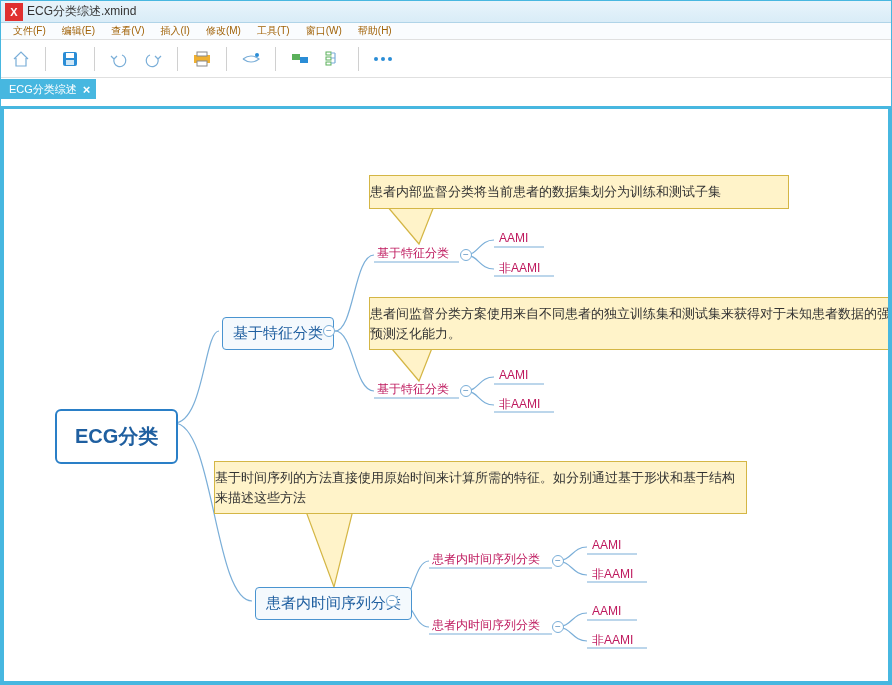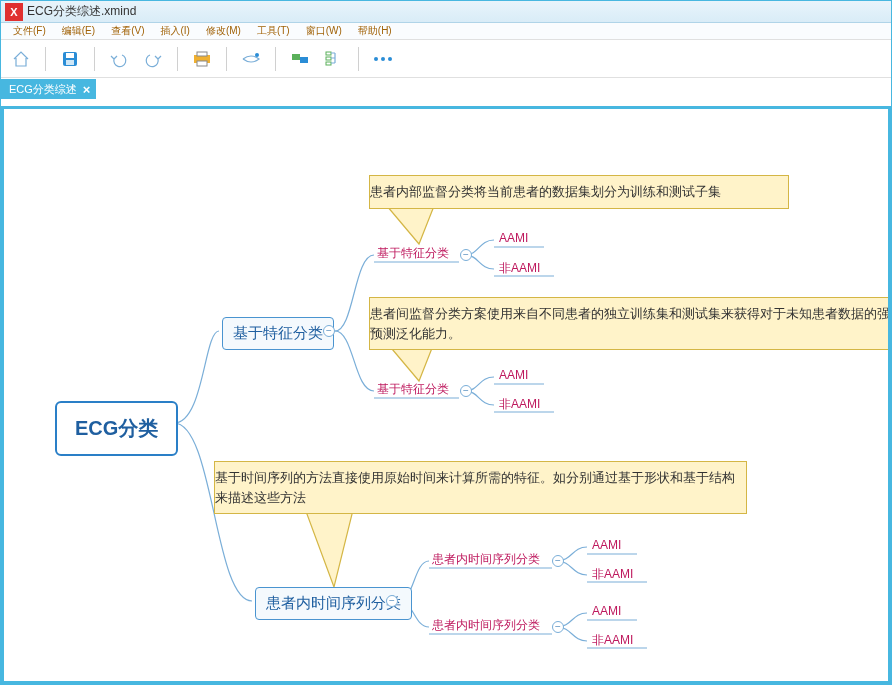--- a/index.html
+++ b/index.html
@@ -10,21 +10,21 @@
 .menubar span{padding:2px 8px;cursor:default;}
 .toolbar{height:38px;display:flex;align-items:center;padding:0 6px;gap:6px;background:#fff;border-bottom:1px solid #e0e0e0;}
 .toolbar .sep{width:1px;height:24px;background:#d0d0d0;margin:0 4px;}
 .toolbar .tb-btn{width:28px;height:28px;display:flex;align-items:center;justify-content:center;cursor:pointer;}
 .tabbar{height:22px;display:flex;align-items:center;background:#fff;}
 .tab{background:#47b7e0;color:#fff;font-size:11px;height:20px;display:flex;align-items:center;padding:0 6px 0 8px;gap:6px;}
 .tab .close{font-weight:bold;cursor:pointer;font-size:13px;}
 .canvas-wrap{position:absolute;left:1px;right:1px;top:106px;bottom:1px;border:3px solid #47b7e0;background:#fff;overflow:hidden;}
 .canvas{position:absolute;inset:0;}
 .node{position:absolute;font-size:12px;color:#333;white-space:nowrap;}
-.root{border:2px solid #2a7fc7;border-radius:6px;background:#fff;padding:12px 18px;font-size:20px;font-weight:bold;color:#1f5fa0;}
+.root{border:2px solid #2a7fc7;border-radius:6px;background:#fff;padding:12px 18px;font-size:20px;font-weight:bold;color:#1f5fa0;margin-top:8px;}
 .box{border:1px solid #4a94d0;border-radius:4px;background:#f4f9fd;padding:6px 10px;font-size:15px;color:#1f5fa0;}
 .leaf{font-size:12px;color:#be185d;}
 .collapse{position:absolute;width:12px;height:12px;border:1px solid #7aaed8;border-radius:50%;background:#fff;display:flex;align-items:center;justify-content:center;font-size:10px;color:#5a90c0;line-height:1;cursor:pointer;}
 .note{position:absolute;background:#fff3c9;border:1px solid #d4b645;border-radius:0;padding:6px 0;font-size:13px;color:#333;line-height:1.5;}
 svg.connector{position:absolute;inset:0;width:100%;height:100%;pointer-events:none;}
 path{stroke:#7aaed8;stroke-width:1.2;fill:none;}
 path.callout{stroke:#d4b645;fill:#fff3c9;}
 </style>
 </head>
 <body>

